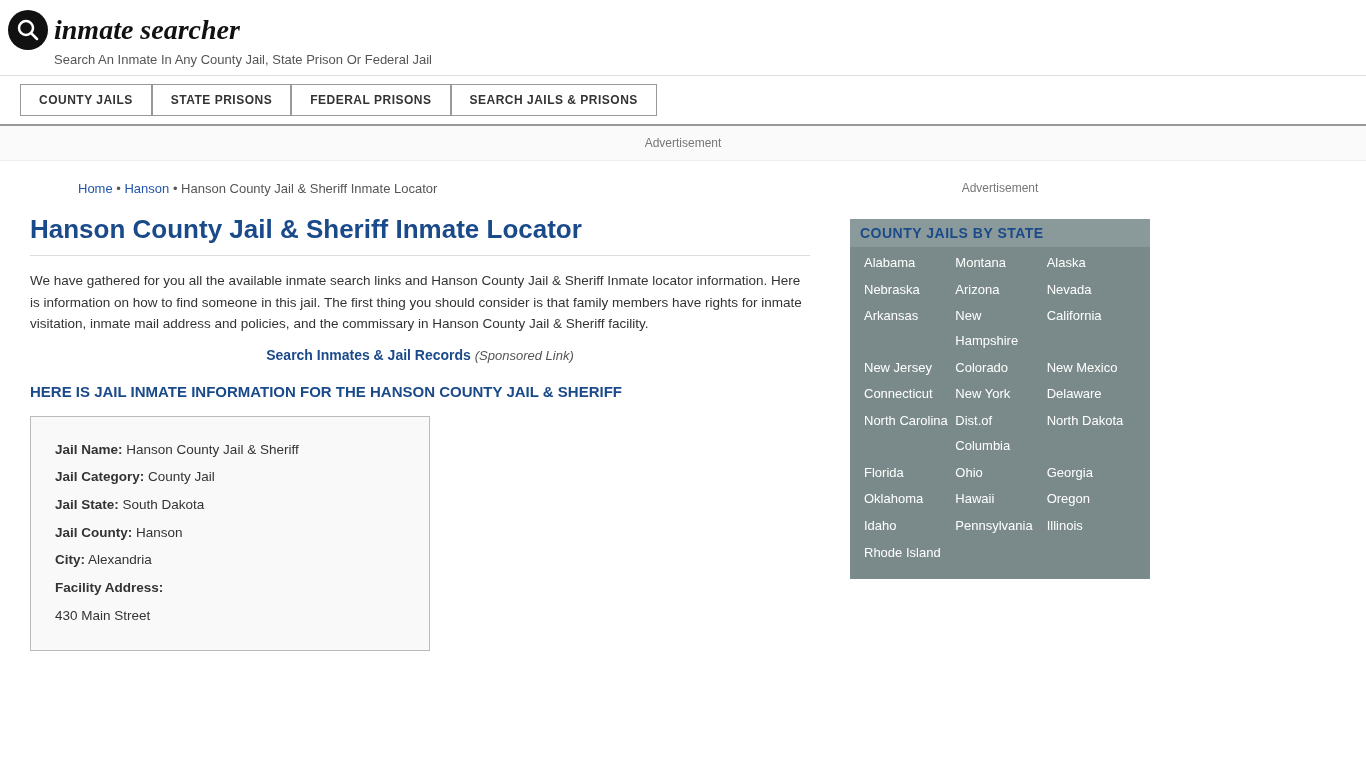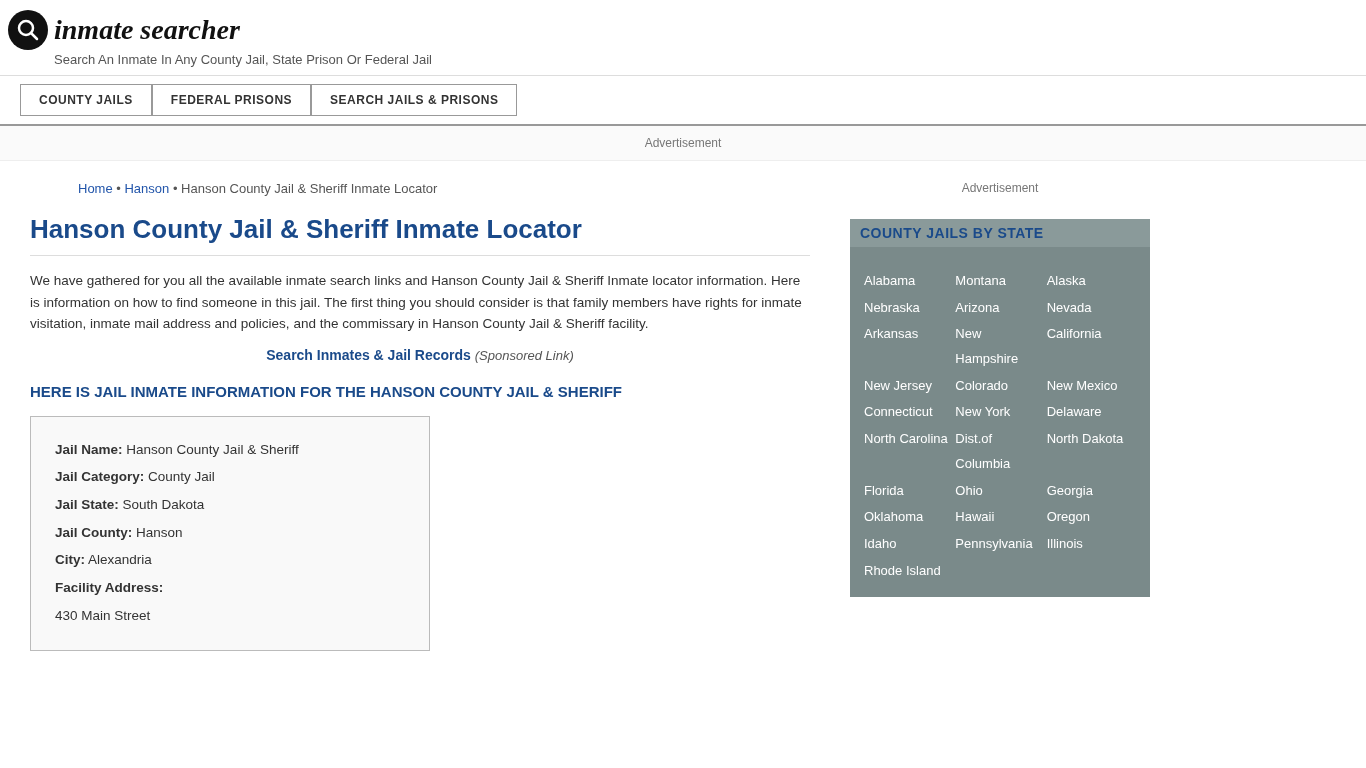--- a/index.html
+++ b/index.html
@@ -63,21 +63,21 @@
     .info-value { font-weight: normal; text-align: center; }
 
     
     #sidebar { width: 320px; flex-shrink: 0; padding: 10px 10px 10px 10px; }
     #sidebar-ad { font-size: 12px; color: #777; text-align: center; padding: 10px; margin-bottom: 14px; }
 
     
     #state-box { background: #7a8a8a; padding: 14px; }
     #state-box-title {
       font-size: 14px; font-weight: bold; color: #1a4a8a;
-      background: #8a9a9a; padding: 6px 10px; margin: -14px -14px 22px -14px;
+      background: #8a9a9a; padding: 6px 10px; margin: -14px -14px 4px -14px;
       text-transform: uppercase; letter-spacing: 0.5px;
     }
     #states-grid { display: grid; grid-template-columns: 1fr 1fr 1fr; gap: 2px 2px; }
     .state-link { color: #fff; font-size: 13px; text-decoration: none; line-height: 1.9; cursor: pointer; }
   </style>
 </head>
 <body>
 
 <div id="header">
   <div id="logo-area">
@@ -90,20 +90,21 @@
     <div id="logo-text">
       <span>inmate searcher</span>
     </div>
   </div>
   <div id="tagline">Search An Inmate In Any County Jail, State Prison Or Federal Jail</div>
 </div>
 
 <div id="nav">
   <div id="nav-inner">
     <button class="nav-btn">COUNTY JAILS</button>
+    <button class="nav-btn">STATE PRISONS</button>
     <button class="nav-btn">FEDERAL PRISONS</button>
     <button class="nav-btn">SEARCH JAILS &amp; PRISONS</button>
   </div>
 </div>
 
 <div id="ad-bar">Advertisement</div>
 
 <div id="main-layout">
 
   <div id="content">

